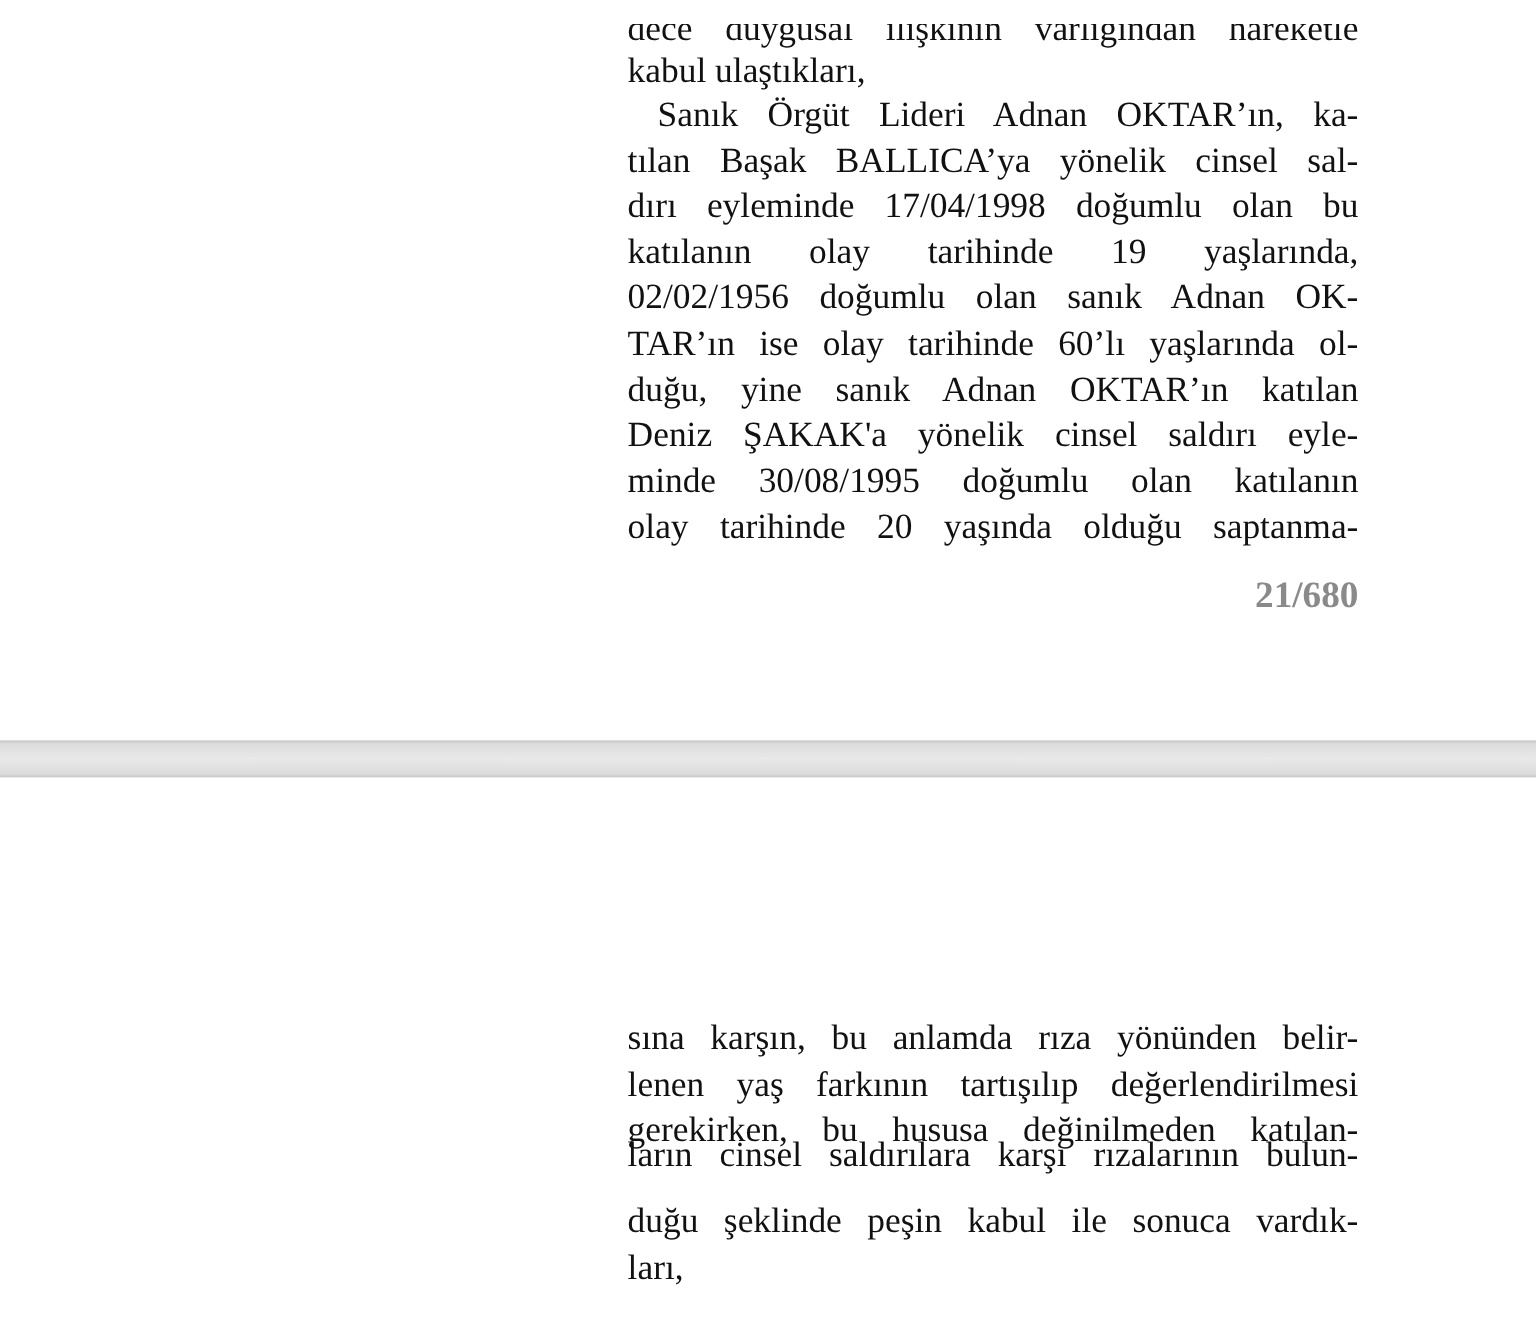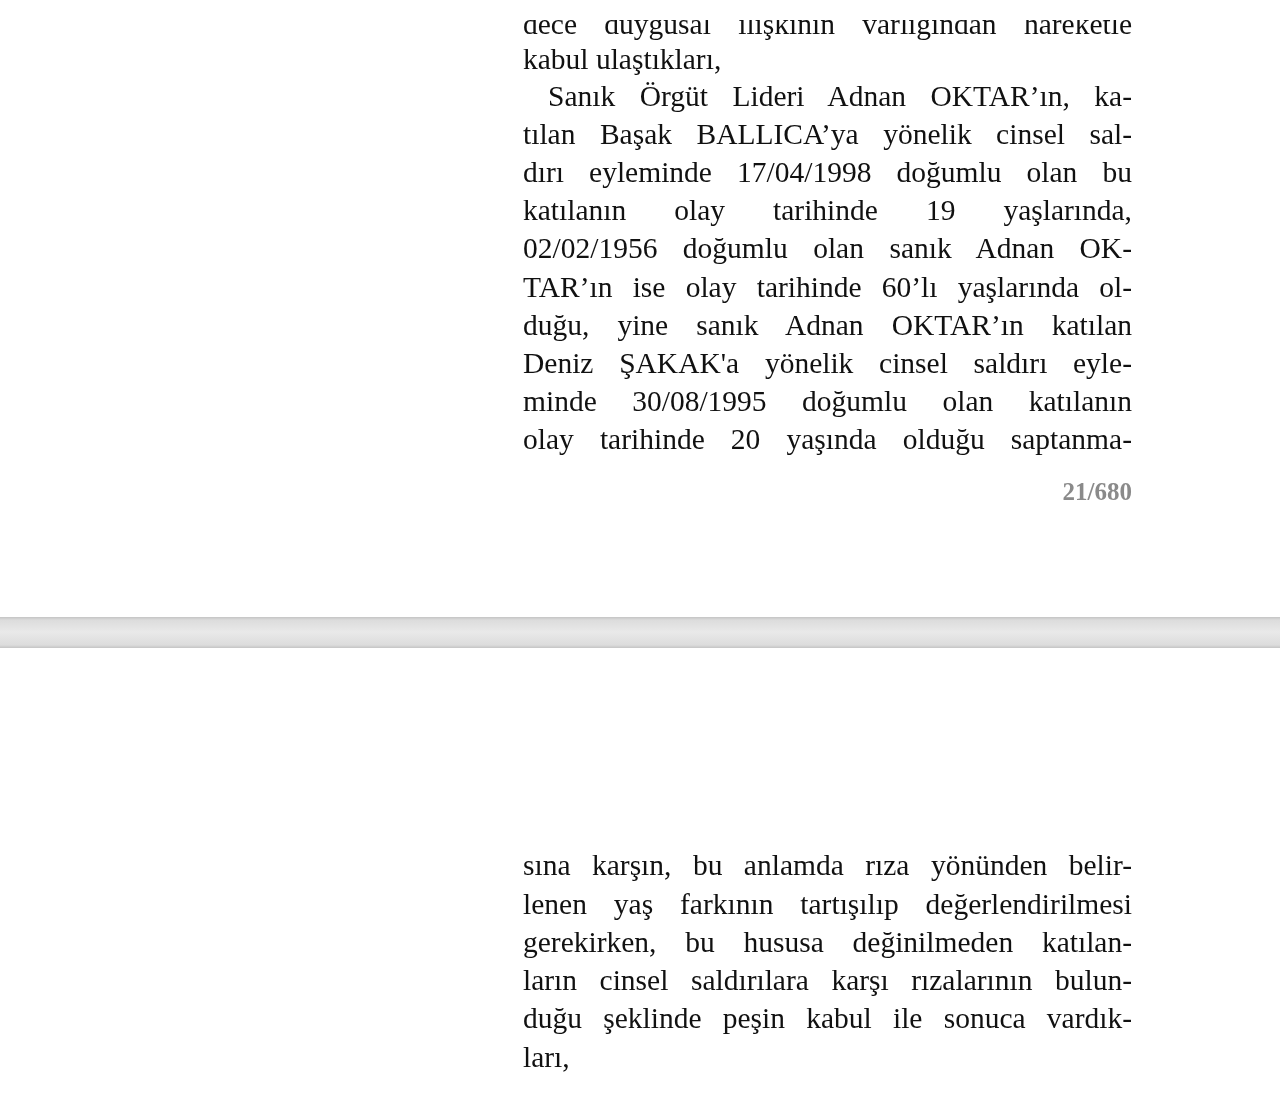--- a/index.html
+++ b/index.html
@@ -17,21 +17,21 @@
   }
   .line {
     position: absolute; left: 523px; width: 609px; height: 38px;
     font-size: 29.5px; line-height: 38px; white-space: nowrap;
     text-align: justify; text-align-last: justify;
   }
   .line.last { text-align-last: left; }
   .line.indent { padding-left: 25px; width: 584px; }
   .pagenum {
     position: absolute; left: 1000px; width: 132px; text-align: right;
-    top: 458px; font-size: 25px; font-weight: bold; color: #8a8a8a;
+    top: 458px; font-size: 31px; font-weight: bold; color: #8a8a8a;
   }
 </style>
 </head>
 <body>
 
 <div class="page page1">
   <div class="line" style="top:-15px">dece duygusal ilişkinin varlığından hareketle</div>
   <div class="line last" style="top:20px">kabul ulaştıkları,</div>
   <div class="line indent" style="top:57px">Sanık Örgüt Lideri Adnan OKTAR’ın, ka-</div>
   <div class="line" style="top:95px">tılan Başak BALLICA’ya yönelik cinsel sal-</div>
@@ -45,16 +45,16 @@
   <div class="line" style="top:400px">olay tarihinde 20 yaşında olduğu saptanma-</div>
   <div class="pagenum">21/680</div>
 </div>
 
 <div class="separator"></div>
 
 <div class="page page2">
   <div class="line" style="top:198px">sına karşın, bu anlamda rıza yönünden belir-</div>
   <div class="line" style="top:237px">lenen yaş farkının tartışılıp değerlendirilmesi</div>
   <div class="line" style="top:275px">gerekirken, bu hususa değinilmeden katılan-</div>
-  <div class="line" style="top:313px">ların cinsel saldırılara karşı rızalarının bulun-</div>
+  <div class="line" style="top:296px">ların cinsel saldırılara karşı rızalarının bulun-</div>
   <div class="line" style="top:351px">duğu şeklinde peşin kabul ile sonuca vardık-</div>
   <div class="line last" style="top:390px">ları,</div>
 </div>
 
 </body></html>

